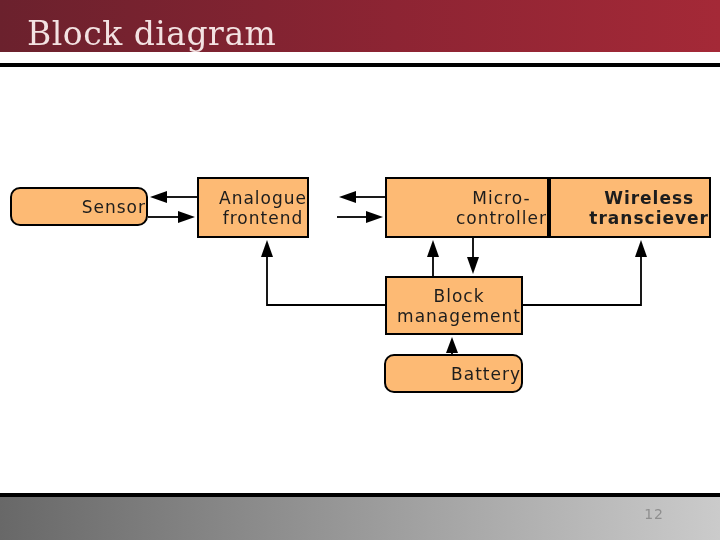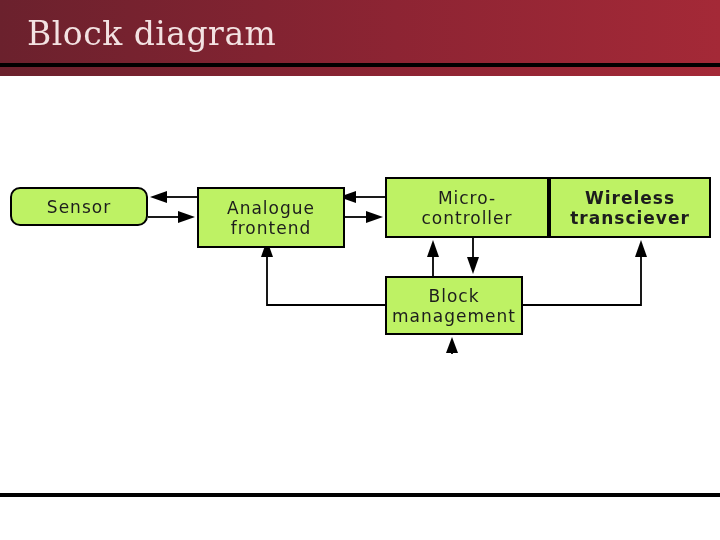--- a/index.html
+++ b/index.html
@@ -10,21 +10,21 @@
     height: 540px;
     background: #ffffff;
     overflow: hidden;
     font-family: "DejaVu Sans", sans-serif;
   }
 
   
   .header {
     position: absolute;
     top: 0; left: 0;
-    width: 720px; height: 76px;
+    width: 720px; height: 52px;
     background: linear-gradient(to right, #6b212d, #8d2433 55%, #a42937);
   }
   .header-rule {
     position: absolute;
     top: 63px; left: 0;
     width: 720px; height: 4px;
     background: #000000;
   }
   .title {
     position: absolute;
@@ -69,36 +69,36 @@
     stroke: #000000;
     stroke-width: 1.8;
     fill: none;
   }
   .connectors polygon { fill: #000000; stroke: none; }
 
   .node {
     position: absolute;
     box-sizing: border-box;
     border: 2px solid #000000;
-    background: #bef264;
+    background: #fdba74;
     display: flex;
     align-items: center;
-    justify-content: center;
+    justify-content: flex-end;
     text-align: center;
     font-size: 17px;
     line-height: 20px;
     letter-spacing: 1px;
     color: #1d1d1d;
     z-index: 2;
   }
   .node span { white-space: pre-line; }
   .node--rounded { border-radius: 10px; }
 
   #node-sensor   { left: 10px;  top: 187px; width: 138px; height: 39px; }
-  #node-analogue { left: 197px; top: 187px; width: 148px; height: 61px; }
+  #node-analogue { left: 197px; top: 177px; width: 112px; height: 61px; }
   #node-micro    { left: 385px; top: 177px; width: 164px; height: 61px; }
   #node-wireless { left: 549px; top: 177px; width: 162px; height: 61px; font-weight: bold; }
   #node-power    { left: 385px; top: 276px; width: 138px; height: 59px; }
   #node-battery  { left: 384px; top: 354px; width: 139px; height: 39px; }
 </style>
 </head>
 <body>
 
 <div class="slide">
 
@@ -178,16 +178,22 @@
   <div class="node" id="node-wireless">
     <span>Wireless
 transciever</span>
   </div>
 
   <div class="node" id="node-power">
     <span>Block
 management</span>
   </div>
 
+  <div class="node node--rounded" id="node-battery">
+    <span>Battery</span>
+  </div>
 
   <div class="footer-rule"></div>
+  <div class="footer">
+    <span class="page-number">12</span>
+  </div>
 
 </div>
 
 </body></html>

